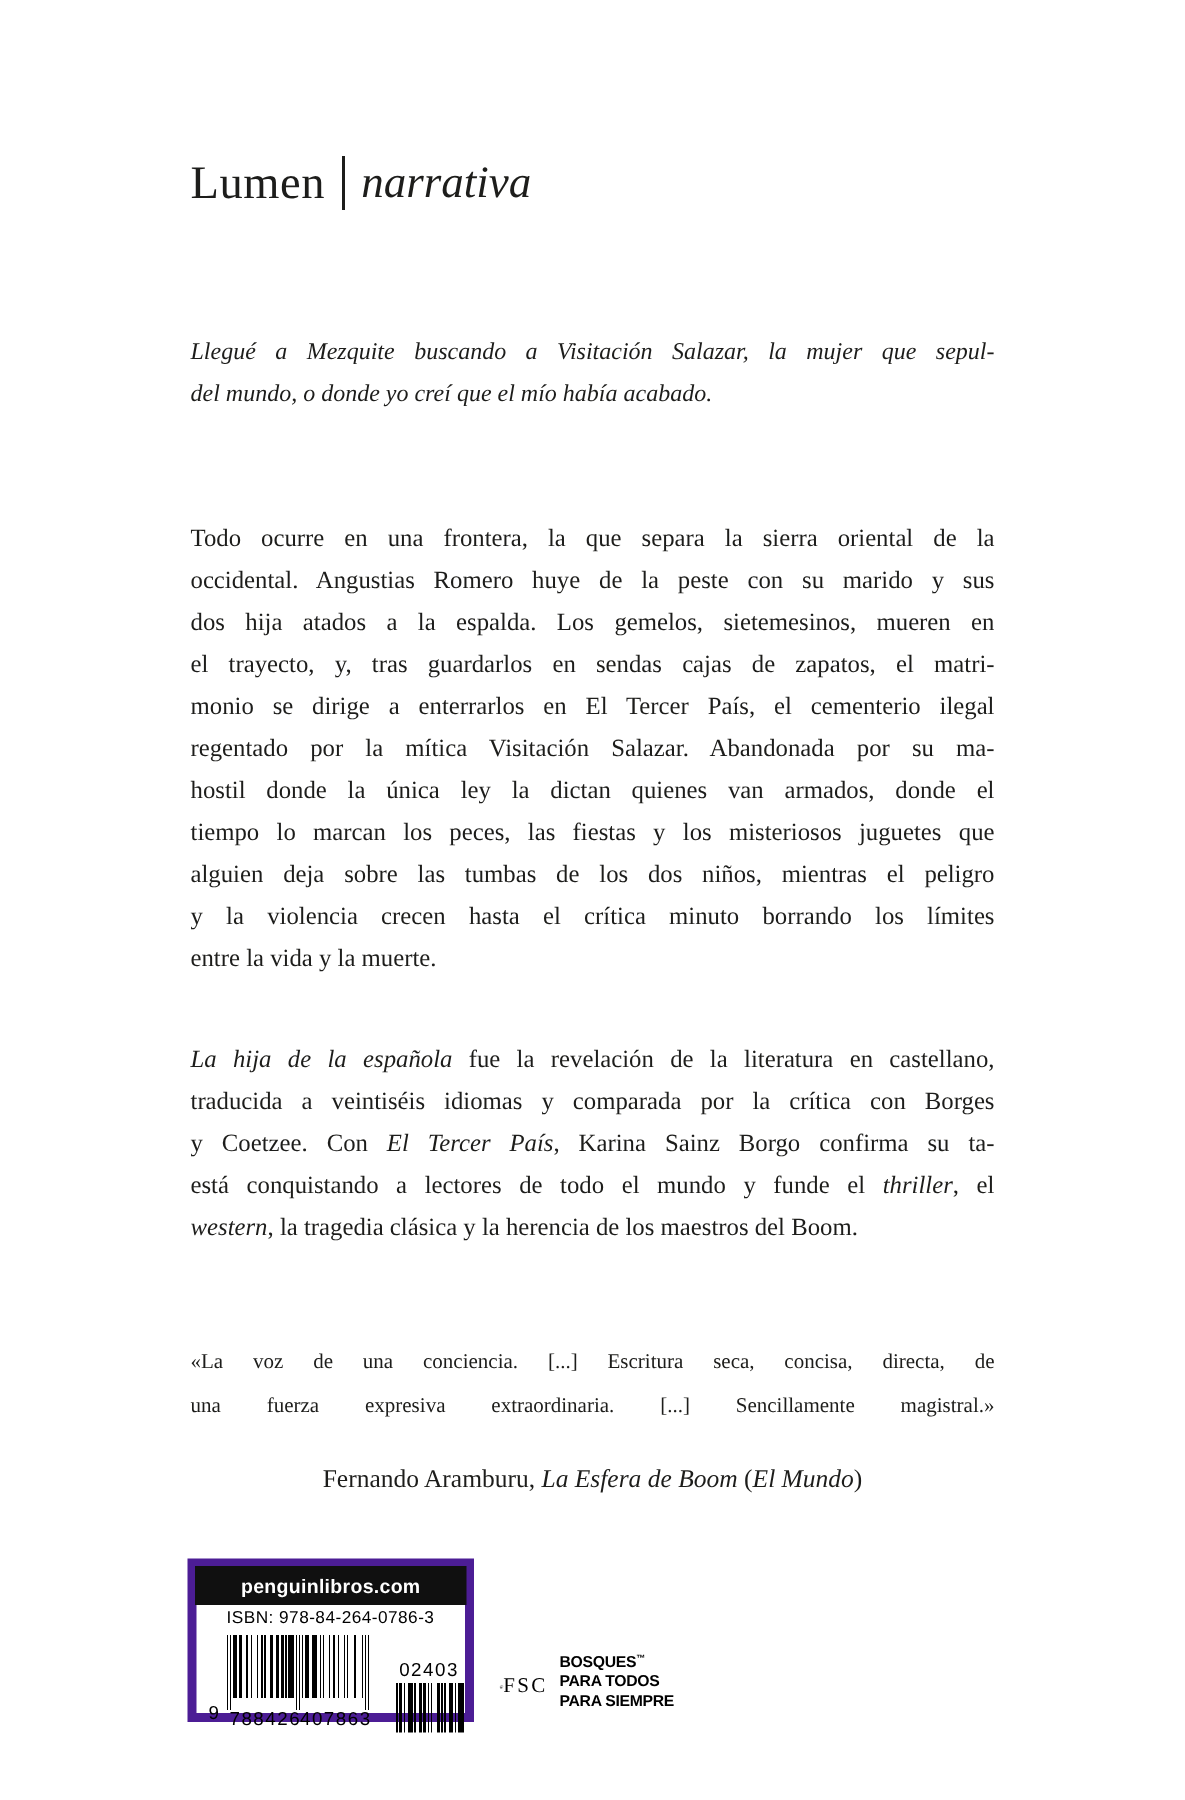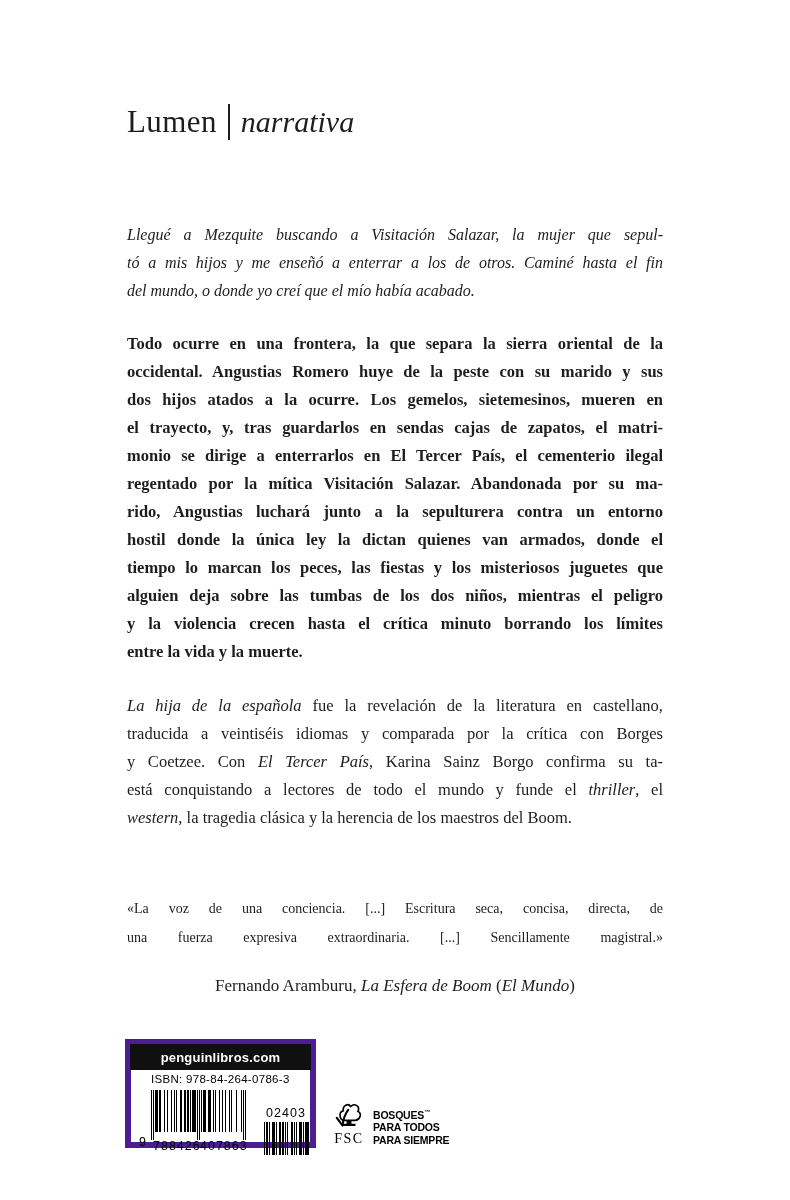--- a/index.html
+++ b/index.html
@@ -10,21 +10,21 @@
   .logo{position:absolute;left:127px;top:104px;display:flex;align-items:center;}
   .logo .brand{font-size:31px;letter-spacing:.4px;line-height:36px;}
   .logo .logo-divider{width:2px;height:36px;background:#1d1d1b;margin:0 11px;}
   .logo .imprint{font-size:30px;font-style:italic;line-height:36px;}
 
   
   .para{position:absolute;left:127px;width:536px;font-size:16.5px;line-height:28px;}
   .para .line{text-align:justify;text-align-last:left;}
   .para .line.fill{text-align-last:justify;}
   .intro{top:221px;font-size:16px;}
-  .synopsis{top:330px;font-weight:bold;}
+  .synopsis{top:345px;}
   .about{top:692px;}
   .press{top:894px;font-size:14px;line-height:29px;}
   .attribution{position:absolute;left:127px;width:536px;top:971px;font-size:17px;line-height:29px;}
   .attribution .line{text-align:center;text-align-last:center;}
 
   
   .barcode-box{position:absolute;left:125px;top:1039px;width:191px;height:109px;
                box-sizing:border-box;border:6px solid #4c1d95;background:#fff;
                font-family:"Liberation Sans",sans-serif;color:#000;}
   .web-bar{height:26px;margin:-1px -1px 0 -1px;background:#101010;display:flex;
@@ -42,50 +42,48 @@
   .ean13 .dr{left:61px;}
   .ean5{position:relative;width:50px;margin-left:4px;text-align:center;}
   .ean5 .addon{font-size:12.5px;letter-spacing:1px;margin:16px 0 2px 0;}
   .ean5 svg{display:block;margin:0 auto;}
   .barcode-box svg rect{fill:#000;}
   .barcode-box svg{shape-rendering:crispEdges;}
 
   
   .fsc{position:absolute;left:333px;top:1100px;display:flex;align-items:flex-end;gap:8px;
        font-family:"Liberation Sans",sans-serif;color:#000;}
-  .fsc-mark-col{display:flex;flex-direction:column;align-items:center;width:32px;}
+  .fsc-mark-col{display:flex;flex-direction:row;align-items:center;width:32px;}
   .fsc-acronym{font-family:"Liberation Serif",serif;font-size:14px;letter-spacing:1.5px;
                line-height:1;margin-top:1px;}
   .fsc-tagline{font-weight:bold;font-size:10.5px;line-height:12.5px;letter-spacing:-.2px;}
   .fsc-tagline sup{font-size:6px;vertical-align:super;}
 </style>
 </head>
 <body>
 
 <div class="page">
 
   <header class="logo">
     <span class="brand">Lumen</span>
     <span class="logo-divider"></span>
     <span class="imprint">narrativa</span>
   </header>
 
   <section class="para intro">
       <div class="line fill"><i>Llegué a Mezquite buscando a Visitación Salazar, la mujer que sepul-</i></div>
-      <div class="line fill"><i>tó a mis hijos y me enseñó a enterrar a los de otros. Caminé hasta el fin</i></div>
       <div class="line"><i>del mundo, o donde yo creí que el mío había acabado.</i></div>
     </section>
   <section class="para synopsis">
       <div class="line fill"><span>Todo ocurre en una frontera, la que separa la sierra oriental de la</span></div>
       <div class="line fill"><span>occidental. Angustias Romero huye de la peste con su marido y sus</span></div>
-      <div class="line fill"><span>dos hijos atados a la ocurre. Los gemelos, sietemesinos, mueren en</span></div>
+      <div class="line fill"><span>dos hija atados a la espalda. Los gemelos, sietemesinos, mueren en</span></div>
       <div class="line fill"><span>el trayecto, y, tras guardarlos en sendas cajas de zapatos, el matri-</span></div>
       <div class="line fill"><span>monio se dirige a enterrarlos en El Tercer País, el cementerio ilegal</span></div>
       <div class="line fill"><span>regentado por la mítica Visitación Salazar. Abandonada por su ma-</span></div>
-      <div class="line fill"><span>rido, Angustias luchará junto a la sepulturera contra un entorno</span></div>
       <div class="line fill"><span>hostil donde la única ley la dictan quienes van armados, donde el</span></div>
       <div class="line fill"><span>tiempo lo marcan los peces, las fiestas y los misteriosos juguetes que</span></div>
       <div class="line fill"><span>alguien deja sobre las tumbas de los dos niños, mientras el peligro</span></div>
       <div class="line fill"><span>y la violencia crecen hasta el crítica minuto borrando los límites</span></div>
       <div class="line"><span>entre la vida y la muerte.</span></div>
     </section>
   <section class="para about">
       <div class="line fill"><i>La hija de la española</i><span> fue la revelación de la literatura en castellano,</span></div>
       <div class="line fill"><span>traducida a veintiséis idiomas y comparada por la crítica con Borges</span></div>
       <div class="line fill"><span>y Coetzee. Con </span><i>El Tercer País</i><span>, Karina Sainz Borgo confirma su ta-</span></div>

